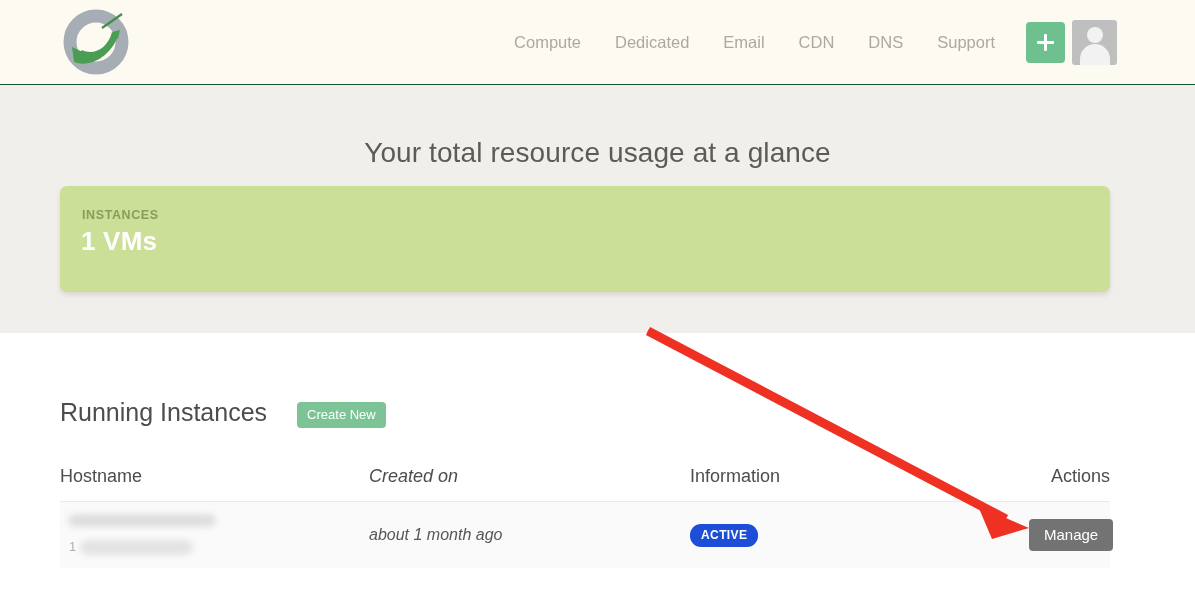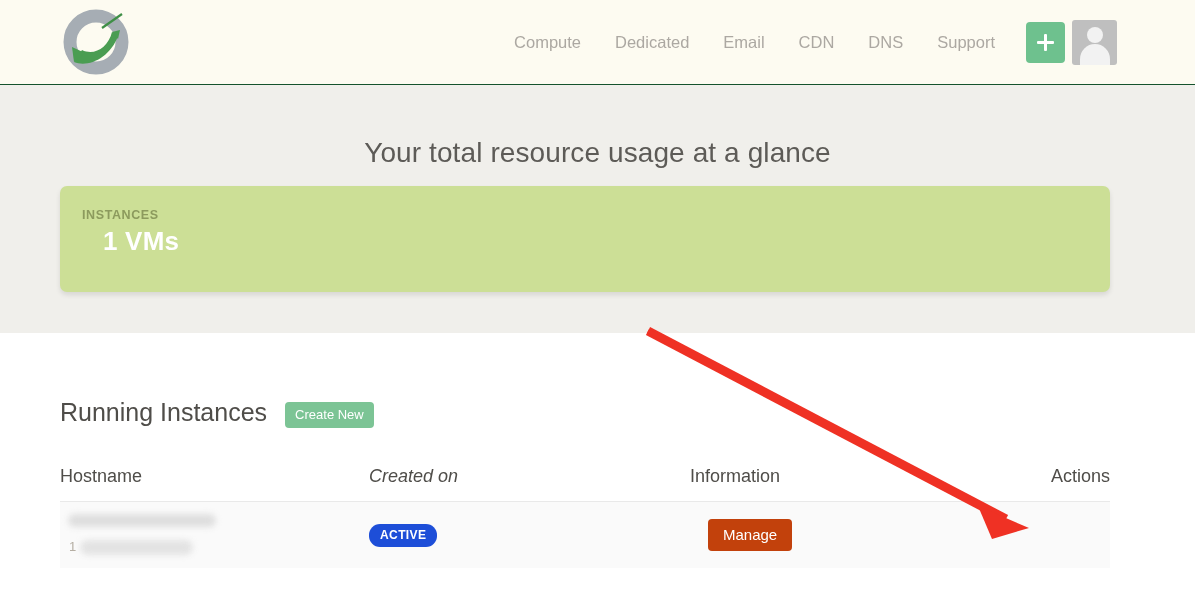--- a/index.html
+++ b/index.html
@@ -140,37 +140,36 @@
     letter-spacing: 0.6px;
     color: #8c9a5d;
   }
   .stat-value {
     position: absolute;
     left: 21px; top: 40px;
     font-size: 26px;
     font-weight: 700;
     color: #ffffff;
     letter-spacing: 0.2px;
-    margin-left: 22px;
   }
 
   
   .main {
     position: absolute;
     left: 0; top: 333px;
     width: 1195px;
     height: 266px;
     background: #ffffff;
   }
   .section-head {
     position: absolute;
     left: 60px; top: 66px;
     display: flex;
     align-items: center;
-    gap: 18px;
+    gap: 30px;
   }
   .section-title {
     font-size: 25px;
     font-weight: 400;
     color: #4f4d49;
     margin: 0;
     line-height: 1;
   }
   .create-btn {
     background: #7cc495;
@@ -223,21 +222,21 @@
     background: #1d4ed8;
     color: #ffffff;
     font-size: 12px;
     font-weight: 700;
     letter-spacing: 0.4px;
     border-radius: 11px;
     padding: 5px 11px 6px;
     line-height: 1;
   }
   .manage-btn {
-    background: #c2410c;
+    background: #737373;
     color: #ffffff;
     border: none;
     border-radius: 4px;
     font-size: 15px;
     font-family: "Liberation Sans", sans-serif;
     padding: 8px 15px 9px;
     cursor: pointer;
     line-height: 1;
   }
 
@@ -337,20 +336,23 @@
       </div>
 
       <div class="t-row t-body">
         <div class="cell cell-host">
           <div class="redacted">
             <span class="bar bar1"></span>
             <span class="bar bar2"></span>
             <span class="idx">1</span>
           </div>
         </div>
+        <div class="cell cell-created">
+          <span class="created-text">about 1 month ago</span>
+        </div>
         <div class="cell cell-info">
           <span class="badge">ACTIVE</span>
         </div>
         <div class="cell cell-actions">
           <button class="manage-btn">Manage</button>
         </div>
       </div>
 
     </div>
   </div>

